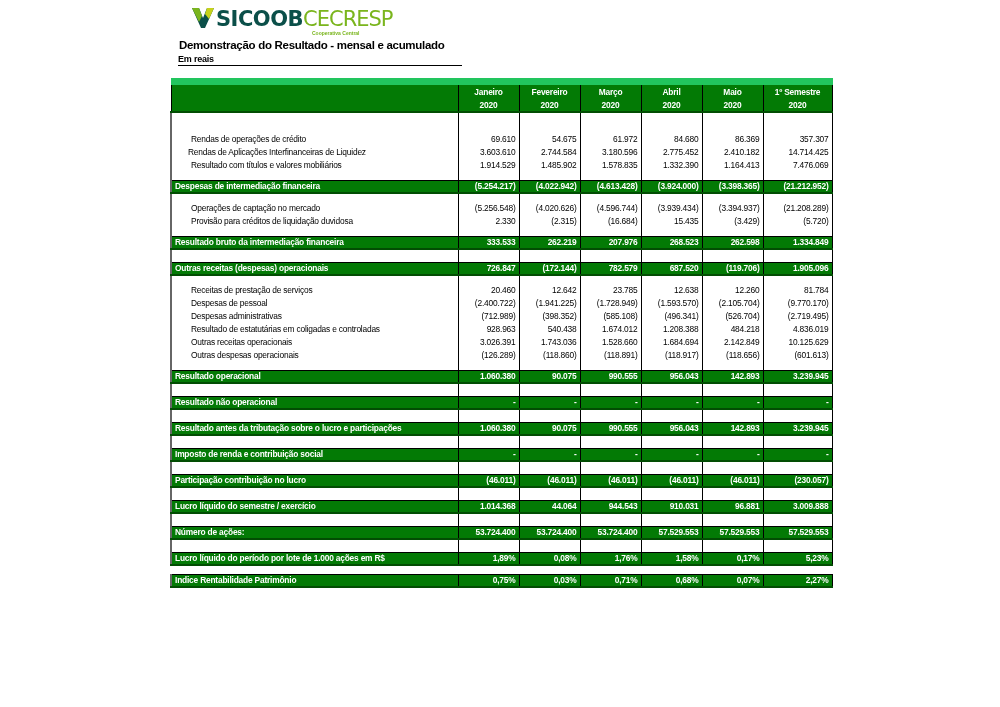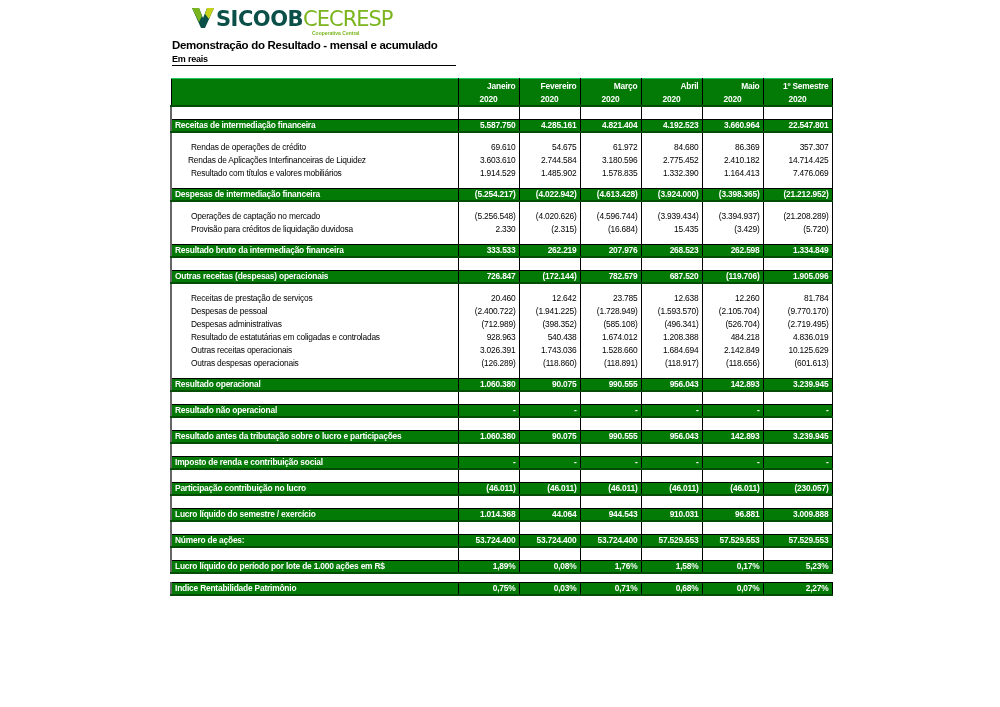--- a/index.html
+++ b/index.html
@@ -5,32 +5,32 @@
   html, body { margin: 0; padding: 0; background: #ffffff; }
   body { width: 1000px; height: 707px; position: relative; overflow: hidden;
          font-family: "Liberation Sans", sans-serif; color: #000; }
   .logo { position: absolute; left: 192px; top: 6px; height: 30px; display: flex; align-items: flex-start; }
   .logo svg { display: block; }
   .logo-word { font-family: "DejaVu Sans", sans-serif; font-weight: bold; font-size: 21px; letter-spacing: -0.5px;
                line-height: 26px; margin-left: 2px; }
   .logo-word .sicoob { color: #0b4f49; }
   .logo-word .cecresp { color: #7ab51d; font-weight: normal; font-family: "DejaVu Sans", sans-serif; letter-spacing: -1px; }
   .logo-sub { position: absolute; left: 120px; top: 24px; font-size: 5px; color: #7ab51d; font-weight: bold; white-space: nowrap; }
-  .doc-title { position: absolute; left: 172px; top: 39px; font-size: 11.5px; font-weight: bold; letter-spacing: -0.3px; }
-  .doc-unit { position: absolute; left: 172px; top: 54px; font-size: 9px; font-weight: bold; width: 284px;
+  .doc-title { position: absolute; left: 179px; top: 39px; font-size: 11.5px; font-weight: bold; letter-spacing: -0.3px; }
+  .doc-unit { position: absolute; left: 178px; top: 54px; font-size: 9px; font-weight: bold; width: 284px;
               border-bottom: 1px solid #000; padding-bottom: 1px; letter-spacing: -0.2px; }
 
   table.dre { position: absolute; left: 170px; top: 78px; border-collapse: collapse; table-layout: fixed;
               font-size: 8.4px; letter-spacing: -0.2px; }
   table.dre td { padding: 0 3px; height: 12px; line-height: 12px; white-space: nowrap; overflow: hidden; }
   col.c-label { width: 287px; } col.c-num { width: 61px; } col.c-sem { width: 69px; }
 
   tr.hdr td { background: #037a05; color: #fff; font-weight: bold; text-align: center; height: 13px; line-height: 12px;
               border-left: 1px solid #000; border-right: 1px solid #000; }
-  tr.hdr.top td { border-top: 1px solid #22c55e; text-align: right; }
+  tr.hdr.top td { border-top: 7px solid #22c55e; }
   tr.hdr.bot td { border-bottom: 2px solid #024d03; }
   tr.hdr td.lbl { border-right: 1px solid #000; }
 
   tr.gap td { background: #fff; height: 12px; border-left: 1px solid #000; border-right: 1px solid #000; }
   tr.gap td.lbl { border-left: 2px solid #666; }
   tr.gap.noborder td { border: none; height: 8px; }
 
   tr.sec td { background: #037a05; color: #fff; font-weight: bold; text-align: right; height: 11px; line-height: 11px;
               border: 1px solid #000; border-bottom: 2px solid #024d03; }
   tr.sec td.lbl { text-align: left; border-left: 2px solid #666; }
@@ -91,29 +91,20 @@
       </tr>
       <tr class="gap ">
         <td class="lbl"></td>
         <td></td>
         <td></td>
         <td></td>
         <td></td>
         <td></td>
         <td></td>
       </tr>
-      <tr class="sec">
-        <td class="lbl">Receitas de intermediação financeira</td>
-        <td>5.587.750</td>
-        <td>4.285.161</td>
-        <td>4.821.404</td>
-        <td>4.192.523</td>
-        <td>3.660.964</td>
-        <td>22.547.801</td>
-      </tr>
       <tr class="pad">
         <td class="lbl"></td>
         <td></td>
         <td></td>
         <td></td>
         <td></td>
         <td></td>
         <td></td>
       </tr>
       <tr class="item">

